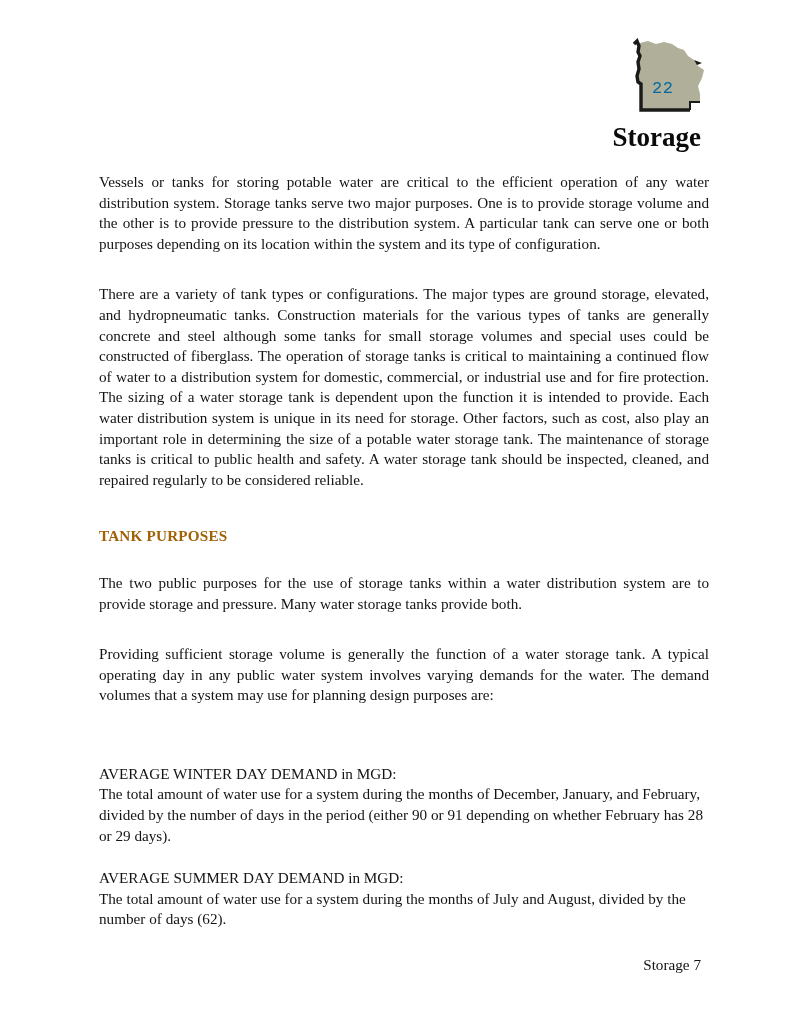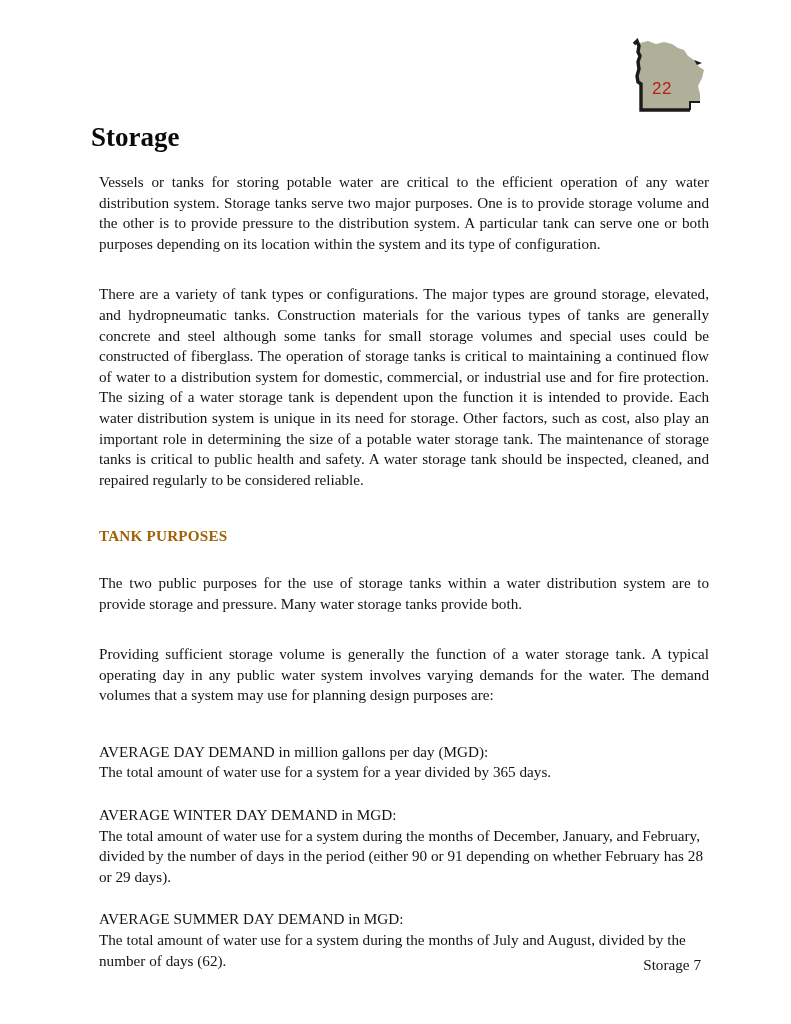--- a/index.html
+++ b/index.html
@@ -31,41 +31,41 @@
   }
   .state-badge svg {
     display: block;
     width: 80px;
     height: 84px;
   }
   .badge-number {
     position: absolute;
     top: 44px;
     left: 24px;
-    font-family: Liberation Sans, sans-serif;
+    font-family: Liberation Mono, monospace;
     font-size: 17px;
     line-height: 1;
-    color: #b91c1c;
+    color: #0369a1;
     letter-spacing: 0.5px;
   }
 
   
   .doc {
     position: absolute;
     left: 91px;
     top: 0;
     width: 610px;
   }
 
   h1.doc-title {
     font-family: "Liberation Serif", "DejaVu Serif", serif;
     font-weight: bold;
     font-size: 27px;
     line-height: 1.15;
-    text-align: left;
+    text-align: right;
     margin: 0;
     padding: 0;
     position: absolute;
     top: 122px;
     left: 0;
     width: 610px;
     color: #0a0a0a;
   }
 
   .content {
@@ -157,24 +157,20 @@
       <div class="spacer-lg"></div>
 
       <p class="para">The two public purposes for the use of storage tanks within a water distribution system are to provide storage and pressure. Many water storage tanks provide both.</p>
 
       <div class="spacer-sm"></div>
 
       <p class="para">Providing sufficient storage volume is generally the function of a water storage tank. A typical operating day in any public water system involves varying demands for the water. The demand volumes that a system may use for planning design purposes are:</p>
 
       <div class="spacer-md"></div>
 
-      <div>
-        <p class="defn-term">AVERAGE DAY DEMAND in million gallons per day (MGD):</p>
-        <p class="defn-body">The total amount of water use for a system for a year divided by 365 days.</p>
-      </div>
 
       <div class="spacer-md"></div>
 
       <div>
         <p class="defn-term">AVERAGE WINTER DAY DEMAND in MGD:</p>
         <p class="defn-body">The total amount of water use for a system during the months of December, January, and February, divided by the number of days in the period (either 90 or 91 depending on whether February has 28 or 29 days).</p>
       </div>
 
       <div class="spacer-md"></div>
 

